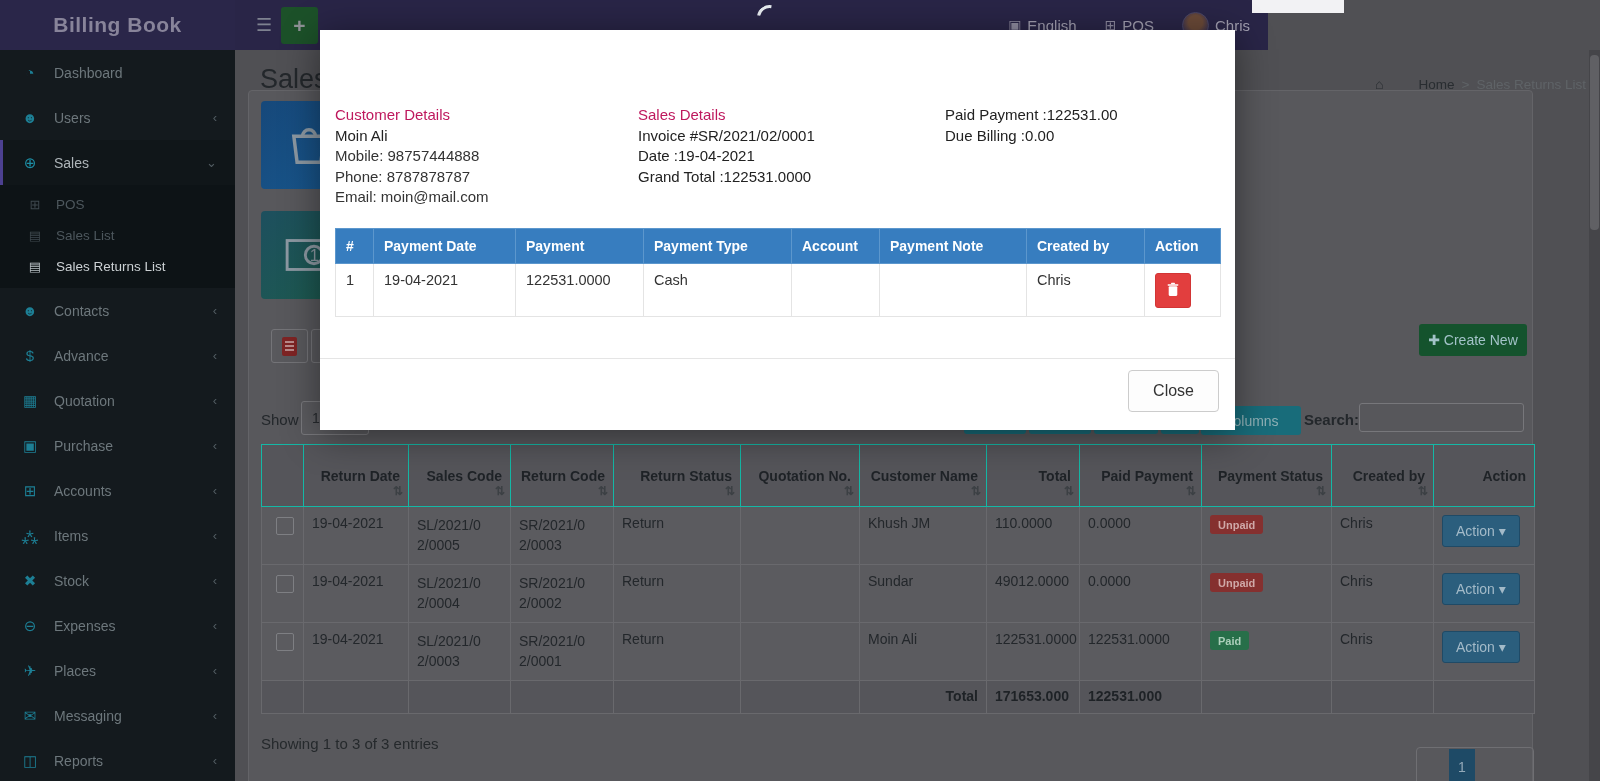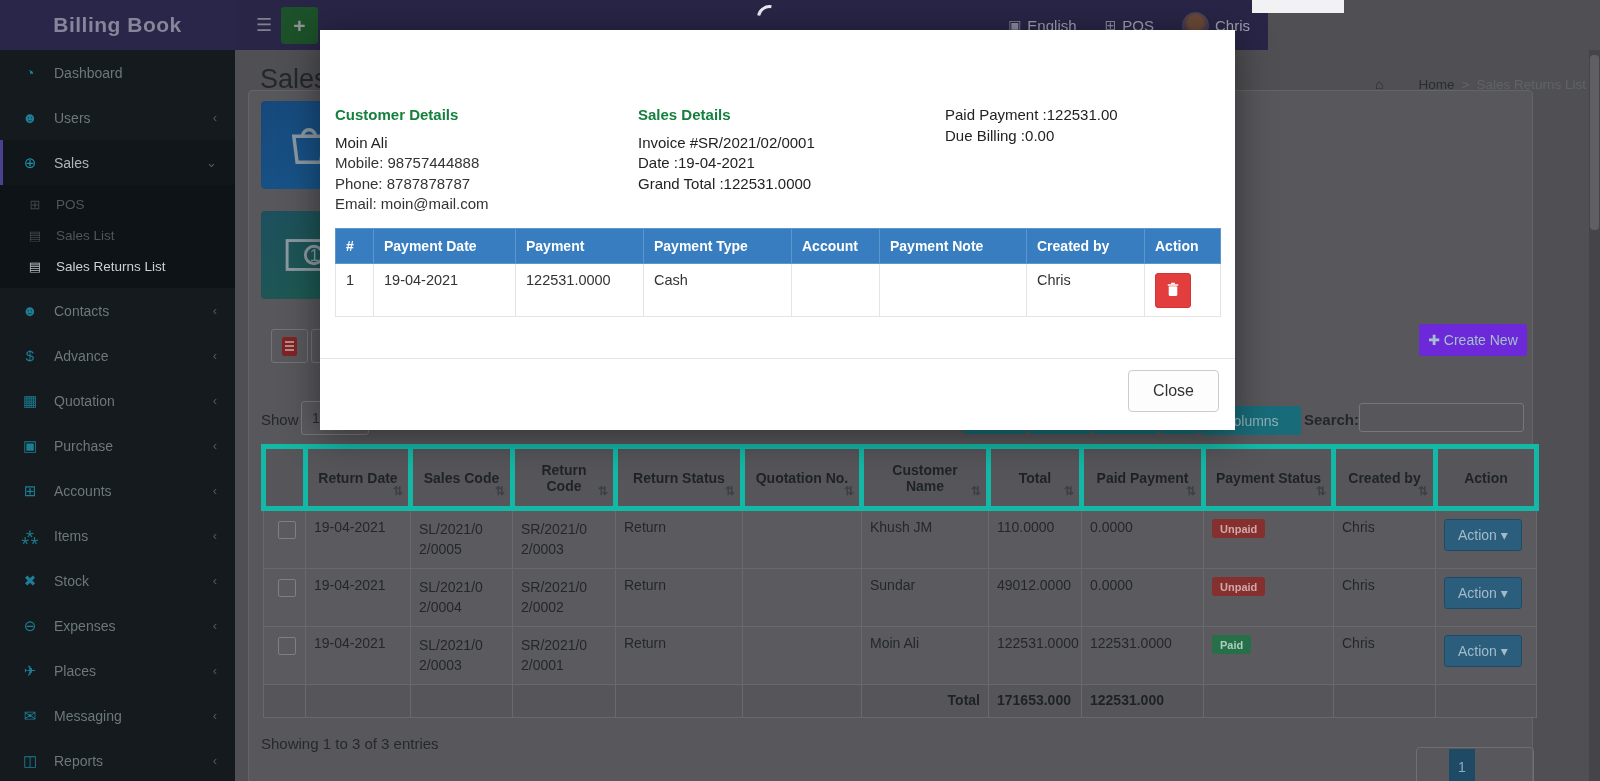--- a/index.html
+++ b/index.html
@@ -57,34 +57,34 @@
   .export-btn { position:absolute; top:238px; width:37px; height:34px; background:#59595d; border:1px solid #747478;
                 border-radius:3px; display:flex; align-items:center; justify-content:center; }
   .pdf-glyph { width:15px; height:19px; background:#7e2424; border-radius:2px; position:relative; }
   .pdf-glyph:after { content:""; position:absolute; left:3px; top:4px; width:9px; height:2px; background:#b98a8a;
                      box-shadow:0 4px 0 #b98a8a, 0 8px 0 #b98a8a; }
   .plus-glyph { color:#8a8d91; font-size:16px; font-weight:bold; }
 
   .teal-sliver { position:absolute; top:315px; height:28px; background:#186c7a; border-radius:0 0 3px 3px; }
   .columns-btn { position:absolute; left:952px; top:315px; width:100px; height:29px; background:#186c7a; border:none;
                  border-radius:3px; color:#8fb0b6; font-size:14px; }
-  .create-btn { position:absolute; left:1170px; top:233px; width:108px; height:32px; background:#6d28d9; border:none;
+  .create-btn { position:absolute; left:1170px; top:233px; width:108px; height:32px; background:#14532d; border:none;
                 border-radius:3px; color:#a3c3c9; font-size:14px; }
   .show-label { position:absolute; left:12px; top:320px; font-size:15px; color:#23272b; }
   .show-select { position:absolute; left:52px; top:310px; width:68px; height:34px; background:#5c5c60;
                  border:1px solid #7a7a7e; border-radius:3px; color:#26292d; font-size:14px; padding-left:10px; line-height:32px; }
   .search-label { position:absolute; left:1055px; top:320px; font-size:15px; font-weight:bold; color:#23272b; }
   .search-input { position:absolute; left:1110px; top:312px; width:165px; height:29px; background:#57575b;
                   border:1px solid #77777b; border-radius:3px; }
 
   
   table.bg-table { position:absolute; left:12px; top:353px; width:1261px; border-collapse:collapse; table-layout:fixed;
                    font-size:14px; color:#23272b; }
-  .bg-table th { background:#55555a; text-align:center; vertical-align:middle; padding:6px 8px; font-size:14px;
-                 color:#1f2327; height:62px; border:5px solid #14b8a6; position:relative; }
+  .bg-table th { background:#55555a; text-align:right; vertical-align:middle; padding:6px 8px; font-size:14px;
+                 color:#1f2327; height:62px; border:1px solid #14b8a6; position:relative; }
   .bg-table td { background:#5b5b5f; border:1px solid #69696d; padding:8px 8px; vertical-align:top; height:58px; }
   .bg-table .sort { position:absolute; right:5px; bottom:8px; color:#3c4044; font-size:12px; }
   .bg-table tr.foot td { background:#55555a; font-weight:bold; color:#1e2226; height:33px; padding:7px 8px; }
   .brk { word-break:break-all; display:block; max-width:72px; line-height:1.45; }
   .chk { width:18px; height:18px; border:1px solid #7e7f83; border-radius:2px; background:transparent; margin:2px auto 0 6px; }
   .badge { display:inline-block; font-size:11px; font-weight:bold; padding:4px 8px 3px; border-radius:3px; }
   .badge.unpaid { background:#85302f; color:#cfa9a8; }
   .badge.paid   { background:#276f49; color:#abcfba; }
   .action-btn { background:#2b5e7d; border:1px solid #1f4a66; border-radius:3px; color:#a3bac8; font-size:14px;
                 padding:7px 13px; white-space:nowrap; }
@@ -98,21 +98,21 @@
   .scroll-thumb { position:absolute; left:1px; top:5px; width:9px; height:175px; background:#606064; border-radius:4px; }
 
   
   .modal { position:absolute; left:320px; top:30px; width:915px; height:400px; background:#ffffff; z-index:50;
            box-shadow:0 6px 36px rgba(0,0,0,.45); }
   .modal-header { position:absolute; left:0; top:0; width:915px; height:57px;
                   background:linear-gradient(90deg,#1ec0b2,#0b79d0); }
   .modal-title { text-align:center; line-height:57px; color:#ffffff; font-size:17px; }
   .modal-x { position:absolute; right:14px; top:17px; color:rgba(0,0,0,.35); font-size:19px; line-height:19px; cursor:pointer; }
   .m-col { position:absolute; top:75px; font-size:15px; color:#333; line-height:20.5px; }
-  .m-col .hd { color:#15803d; margin-bottom:7px;font-weight:bold; }
+  .m-col .hd { color:#be185d; margin-bottom:0; }
   .m-col .b { font-weight:normal; color:#222; }
   .m-col1 { left:15px; } .m-col2 { left:318px; } .m-col3 { left:625px; }
 
   table.pay-table { position:absolute; left:15px; top:198px; width:885px; border-collapse:collapse; table-layout:fixed;
                     font-size:14.5px; color:#333; }
   .pay-table th { background:#377dbf; color:#fff; font-weight:bold; text-align:left; padding:8px 10px; height:35px;
                   border:1px solid #5c97cd; font-size:14px; }
   .pay-table td { border:1px solid #e4e4e4; padding:8px 10px; height:50px; vertical-align:top; background:#fff; }
   .trash-btn { width:36px; height:35px; background:#e23e3e; border:1px solid #d23535; border-radius:3px;
                display:flex; align-items:center; justify-content:center; margin-top:1px; }

